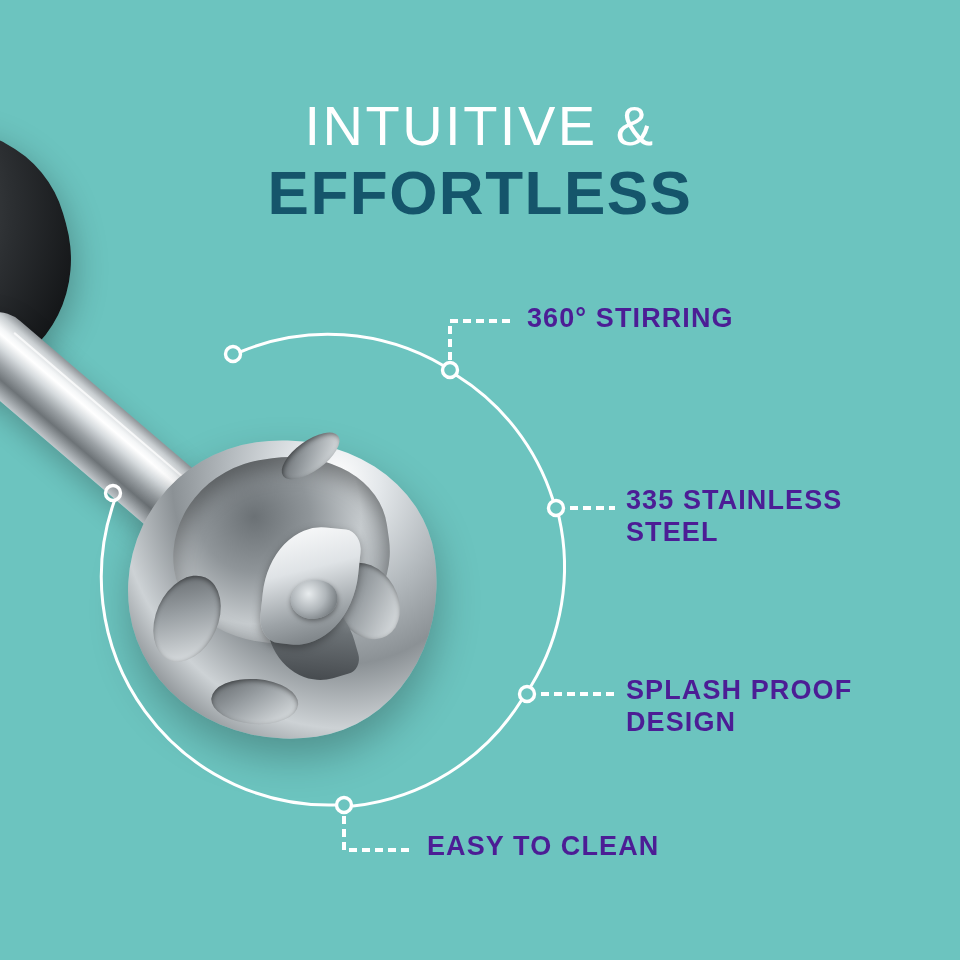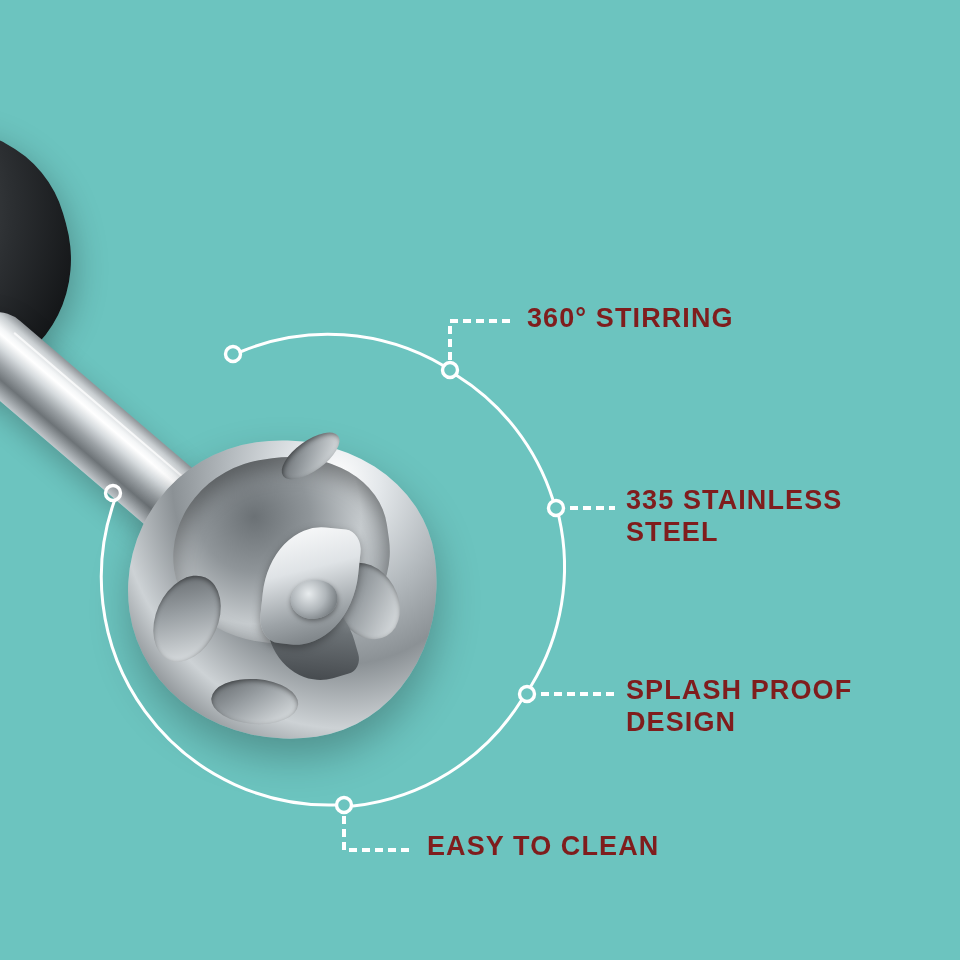--- a/index.html
+++ b/index.html
@@ -174,21 +174,21 @@
   .overlay {
     position: absolute;
     inset: 0;
     width: 960px;
     height: 960px;
   }
 
   
   .callout {
     position: absolute;
-    color: #7f1d1d;
+    color: #4c1d95;
     font-weight: 700;
     font-size: 27px;
     letter-spacing: 1.1px;
     line-height: 1.18;
     white-space: pre-line;
     user-select: none;
   }
   .callout-stirring { left: 527px; top: 303px; }
   .callout-steel    { left: 626px; top: 485px; }
   .callout-splash   { left: 626px; top: 675px; }
@@ -210,20 +210,24 @@
       <div class="bell-cut c4"></div>
       <div class="bell-cut c1"></div>
       <div class="bell-cut c2"></div>
       <div class="bell-cut c3"></div>
       <div class="blade2"></div>
       <div class="blade"></div>
       <div class="hub"></div>
     </div>
   </div>
 
+  <div class="headline">
+    <span class="headline-line1">INTUITIVE &amp;</span>
+    <span class="headline-line2">EFFORTLESS</span>
+  </div>
 
   <svg class="overlay" viewBox="0 0 960 960">
     <g fill="none" stroke="#ffffff" stroke-width="3" stroke-linecap="round">
 
       <path d="M 240 352 A 228 228 0 0 1 444 366"></path>
 
       <path d="M 456 375 A 228 228 0 0 1 553 500"></path>
 
       <path d="M 559 517 A 228 228 0 0 1 531 686"></path>
 

